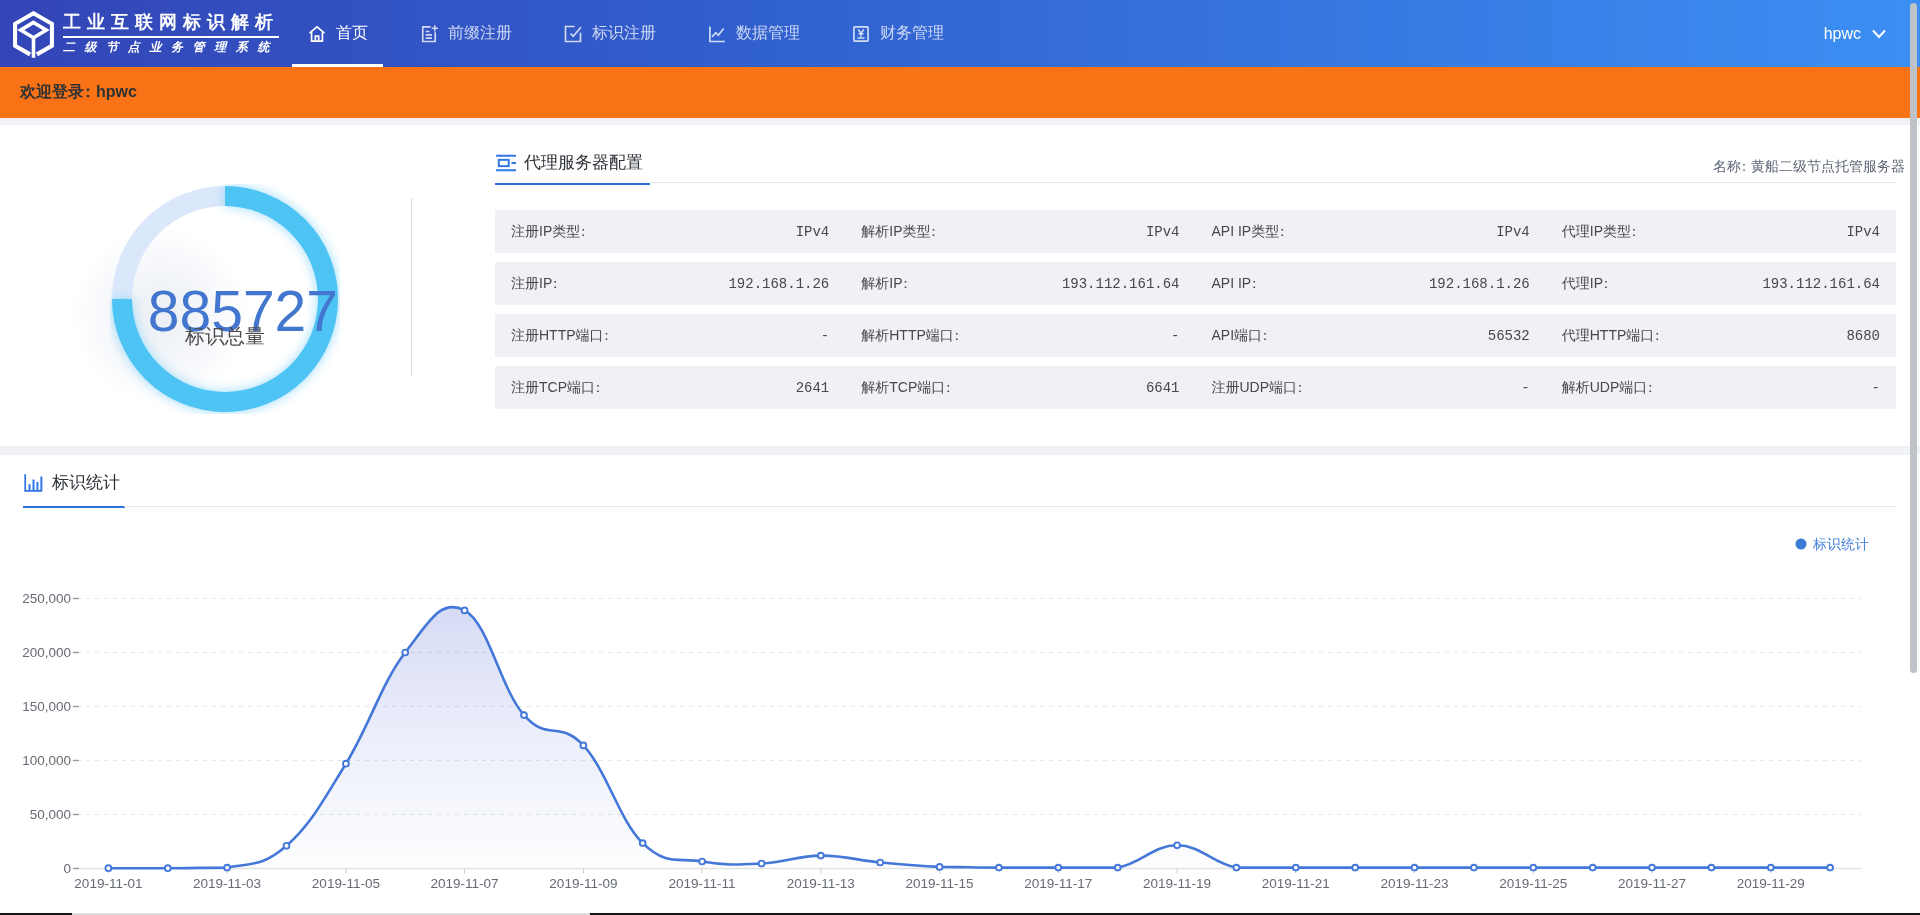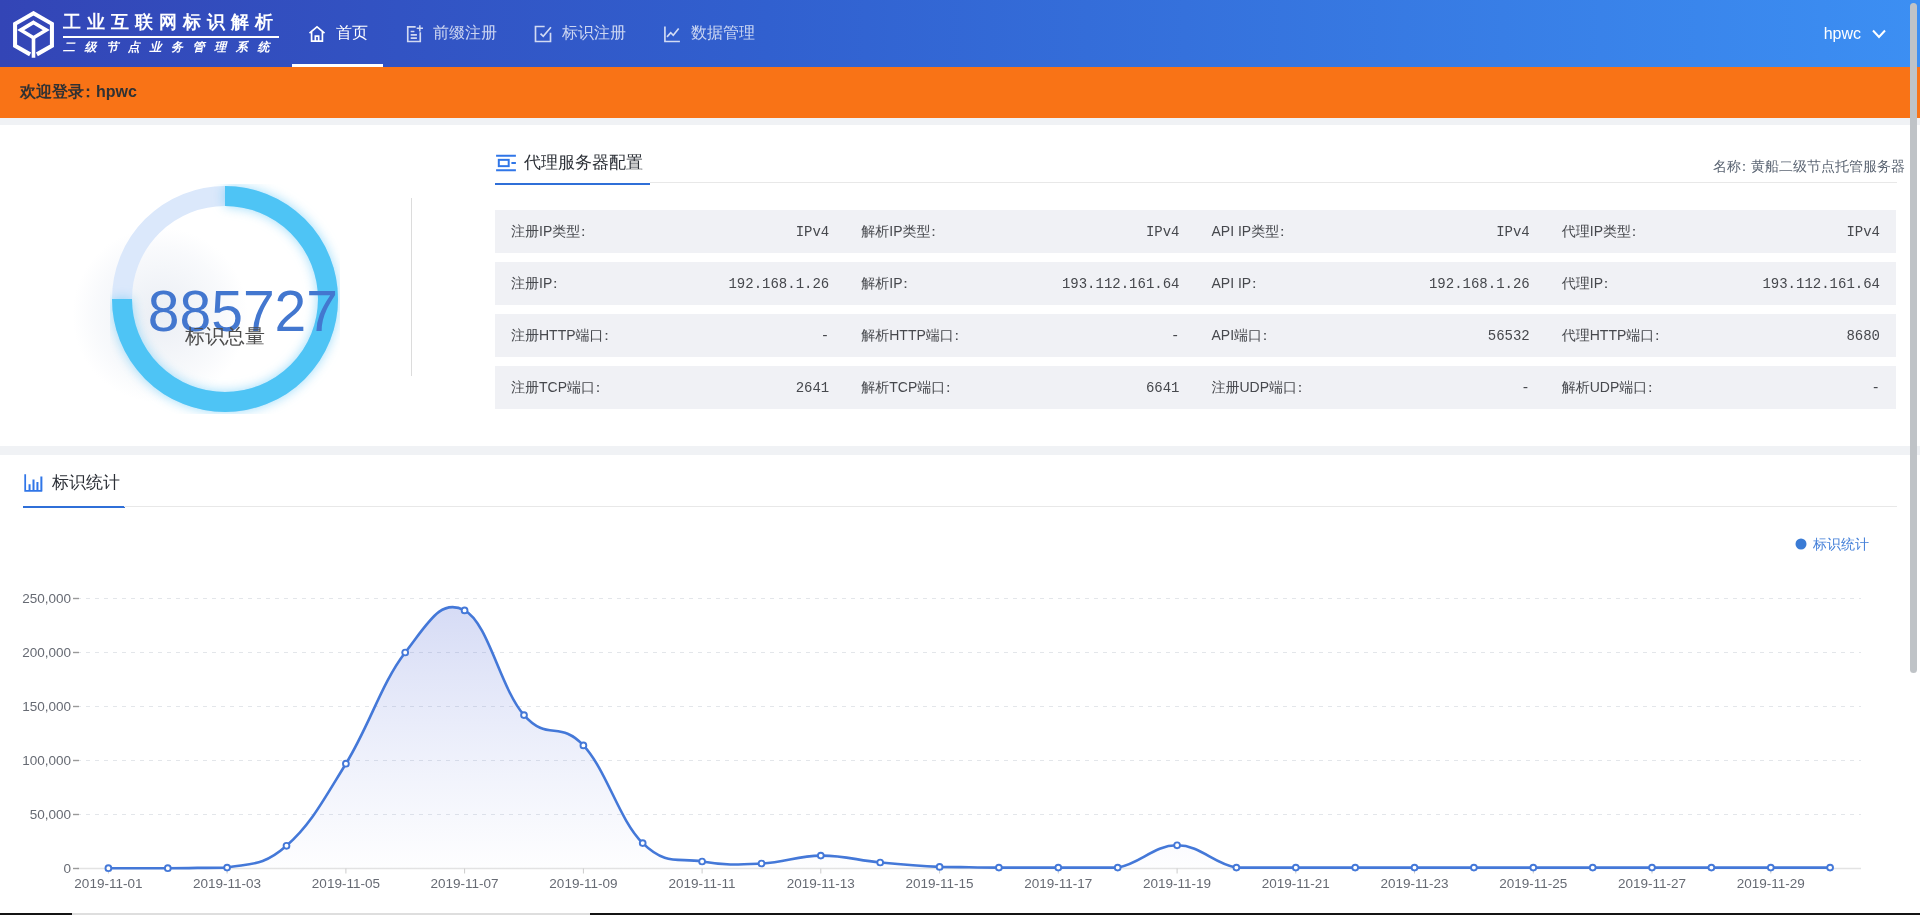--- a/index.html
+++ b/index.html
@@ -6,21 +6,21 @@
 html,body { width:1920px; height:915px; overflow:hidden; background:#fff;
   font-family:"Liberation Sans",sans-serif; position:relative; }
 
 .hdr { position:absolute; left:0; top:0; width:1920px; height:67px;
   background:linear-gradient(90deg,#3345b6 0%,#3160cf 40%,#3c8ff3 100%); }
 .logo { position:absolute; left:11px; top:11px; }
 .brand { position:absolute; left:63px; top:11px; color:#fff; }
 .brand .t1 { font-size:18px; font-weight:bold; letter-spacing:6px; white-space:nowrap; line-height:22px;
   padding-bottom:3px; border-bottom:2px solid #fff; display:inline-block; }
 .brand .t2 { font-size:12px; font-weight:bold; letter-spacing:9.6px; white-space:nowrap; line-height:13px; margin-top:3px;font-style:italic; }
-.nav { position:absolute; left:292px; top:0; height:67px; display:flex; gap:6px; }
+.nav { position:absolute; left:292px; top:0; height:67px; display:flex; gap:21px; }
 .nav .it { height:67px; display:flex; align-items:center; padding:0 15px;
   color:rgba(255,255,255,0.75); font-size:16px; }
 .nav .it svg { margin-right:9px; }
 .nav .it.act { color:#fff; border-bottom:3px solid #fff; padding-top:3px; }
 .user { position:absolute; right:33px; top:0; height:67px; display:flex; align-items:center;
   color:#fff; font-size:16px; }
 
 
 .welcome { position:absolute; left:0; top:67px; width:1920px; height:51px; background:#f97316; }
 .wtxt { position:absolute; left:20px; top:15px; font-size:16px; font-weight:bold; color:#303133; }
@@ -100,20 +100,27 @@
           <path d="M9 11.5 L12.3 14.8 L21.5 3.8"></path>
         </svg>
       <span>标识注册</span>
     </div>
     <div class="it">
       <svg width="20" height="20" viewBox="0 0 24 24" fill="none" stroke="rgba(255,255,255,0.78)" stroke-width="2">
           <path d="M3.5 3 V21 H21.5"></path>
           <path d="M6 15.5 L10.5 10.5 L13.5 13.5 L20 5.5"></path>
         </svg>
       <span>数据管理</span>
+    </div>
+    <div class="it">
+      <svg width="20" height="20" viewBox="0 0 24 24" fill="none" stroke="rgba(255,255,255,0.78)" stroke-width="2">
+          <rect x="3.5" y="3.5" width="17" height="17" rx="1"></rect>
+          <path d="M8.5 6.5 L12 10.8 L15.5 6.5 M12 10.8 V15.2 M9 11.8 H15 M7.8 16.8 H16.2" stroke-width="1.8"></path>
+        </svg>
+      <span>财务管理</span>
     </div>
   </div>
   <div class="user">
       <span>hpwc</span>
       <svg width="16" height="10" viewBox="0 0 16 10" style="margin-left:10px">
         <path d="M2 1.5 L8 8 L14 1.5" fill="none" stroke="#fff" stroke-width="2"></path>
       </svg>
     </div>
 </div>
 

